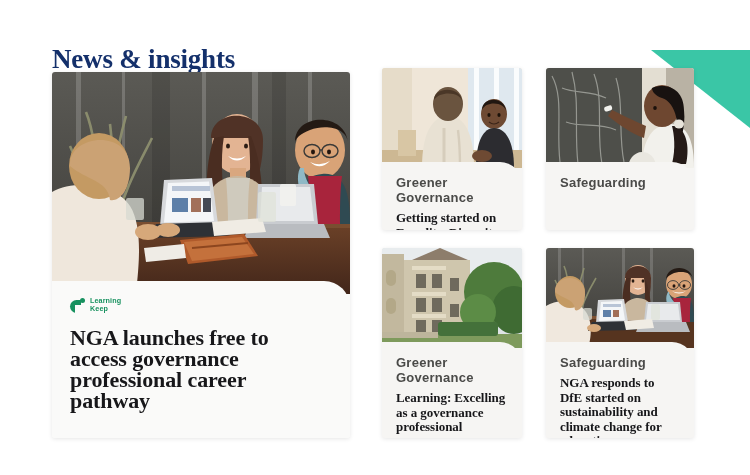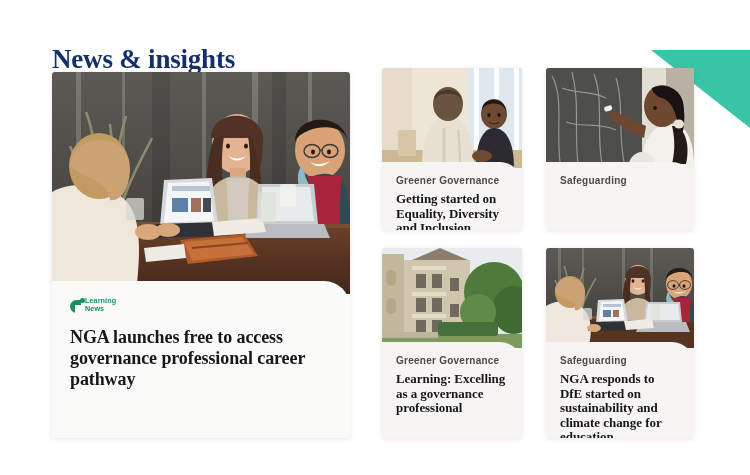--- a/index.html
+++ b/index.html
@@ -45,60 +45,60 @@
     border-radius:3px;
     box-shadow:0 1px 4px rgba(0,0,0,.10);
     background:#fafaf9;
   }
   #hero .photo{height:222px;}
   #hero .panel{
     top:209px;height:157px;
     border-top-right-radius:26px;
   }
   #hero .panel-inner{padding:16px 20px 0 18px;}
-  .ll-logo{display:flex;align-items:center;margin-bottom:13px;}
+  .ll-logo{display:flex;align-items:center;gap:5px;margin-bottom:13px;}
   .ll-mark{width:15px;height:15px;position:relative;flex:0 0 auto;}
   .ll-mark .half{
     position:absolute;left:0;top:2px;width:11px;height:13px;
     background:#17915f;
     border-radius:7px 0 0 7px;
   }
   .ll-mark .notch{
     position:absolute;left:5px;top:7px;width:6px;height:8px;
     background:#fafaf9;
   }
   .ll-mark .dot{
     position:absolute;left:10px;top:0px;width:5px;height:5px;
     border-radius:50%;background:#17915f;
   }
   .ll-text{
     font-size:7.2px;line-height:8.4px;color:#17915f;
     font-weight:700;letter-spacing:.1px;
   }
   .hero-title{
     font-family:"Liberation Serif", serif;
-    font-weight:700;font-size:18px;line-height:21px;
+    font-weight:700;font-size:22px;line-height:21px;
     color:#17171a;letter-spacing:-0.1px;
   }
 
   
   .sm{
     border-radius:3px;
     box-shadow:0 1px 4px rgba(0,0,0,.10);
     background:#f6f5f3;
   }
   .sm .photo{height:100px;}
   .sm .panel{
     top:94px;bottom:0;
     border-top-right-radius:22px;
     background:#f6f5f3;
   }
   .sm .panel-inner{padding:13px 16px 0 14px;}
   .cat{
-    font-size:10px;font-weight:700;color:#4a4a48;
+    font-size:13px;font-weight:700;color:#4a4a48;
     letter-spacing:.25px;margin-bottom:6px;
   }
   .sm-title{
     font-family:"Liberation Serif", serif;
     font-weight:700;font-size:13px;line-height:14.5px;
     color:#17171a;letter-spacing:-0.05px;
   }
   #c-edi{left:382px;top:68px;width:140px;height:162px;}
   #c-kpg{left:546px;top:68px;width:148px;height:162px;}
   #c-web{left:382px;top:248px;width:140px;height:190px;}
@@ -213,21 +213,21 @@
     <div class="panel">
       <div class="panel-inner">
         <div class="ll-logo">
           <span class="ll-mark">
             <span class="half"></span>
               <span class="notch"></span>
               <span class="dot"></span>
           </span>
           <span class="ll-text">
             <span>Learning</span><br>
-            <span>News</span>
+            <span>Keep</span>
           </span>
         </div>
         <div class="hero-title">NGA launches free to access governance professional career pathway</div>
       </div>
     </div>
   </div>
 
   <div class="card sm" id="c-edi">
     <div class="photo">
       <svg class="ph" viewBox="0 0 140 100" preserveAspectRatio="none">

